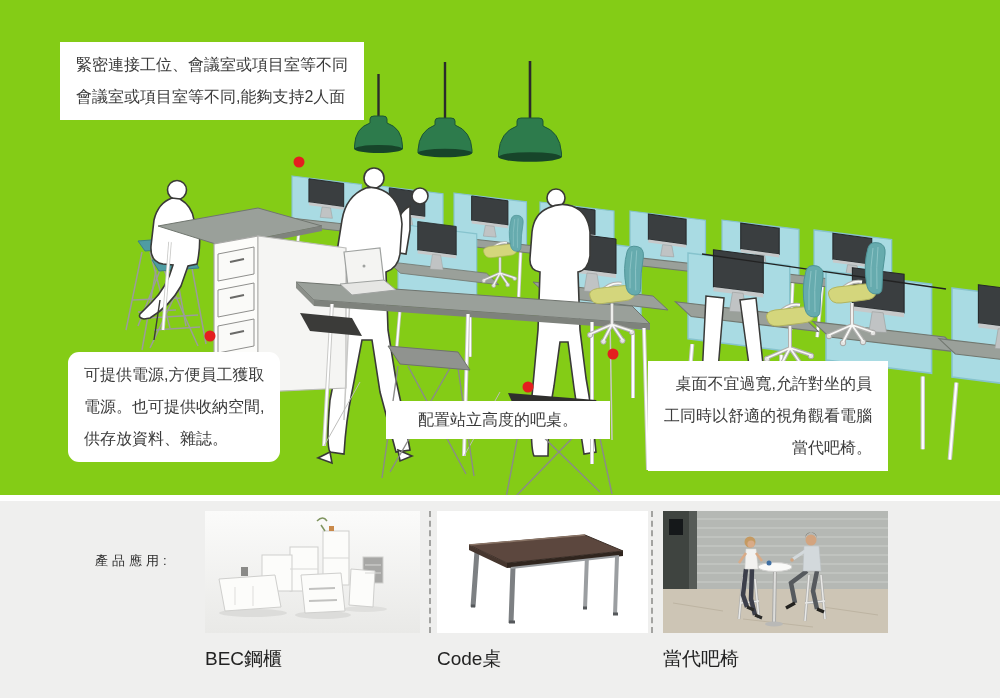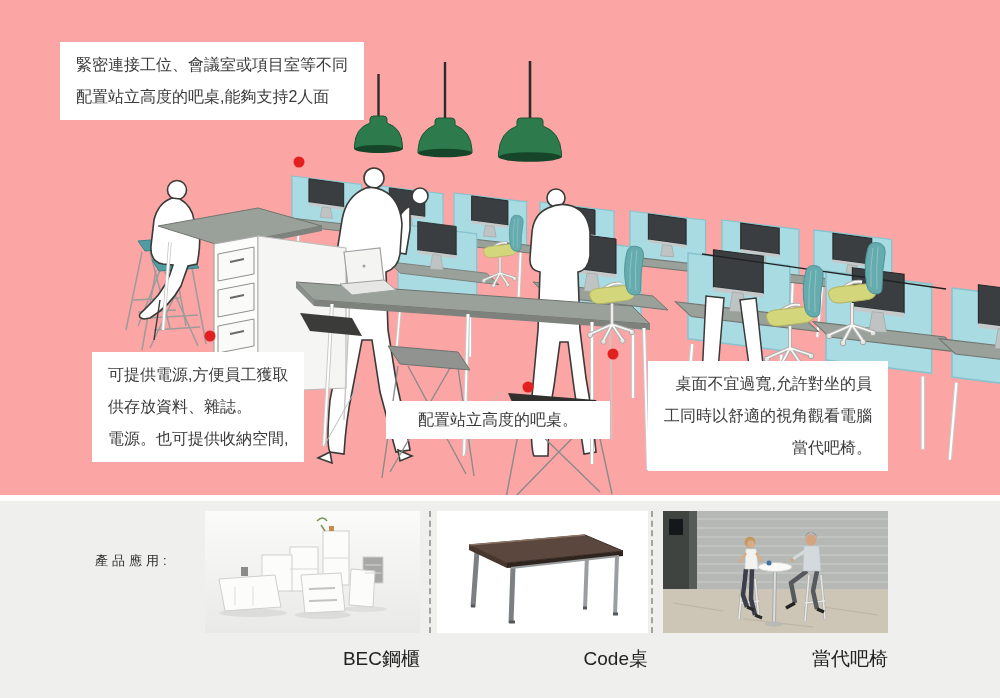--- a/index.html
+++ b/index.html
@@ -1,37 +1,37 @@
 <!DOCTYPE html>
 <html><head>
 <meta charset="utf-8">
 <style>
   html,body{margin:0;padding:0;background:#fff;}
   .stage{position:relative;width:1000px;height:698px;overflow:hidden;
-         background:#fca5a5;font-family:"Liberation Sans",sans-serif;}
+         background:#84cc16;font-family:"Liberation Sans",sans-serif;}
   .scene-svg{position:absolute;left:0;top:0;}
   .white-gap{position:absolute;left:0;top:495px;width:1000px;height:6px;background:#ffffff;}
   .products-bar{position:absolute;left:0;top:501px;width:1000px;height:197px;background:#efefee;}
   .note{position:absolute;background:#ffffff;color:#3b3b3b;font-size:16px;
         padding:7px 16px;z-index:5;}
   .note div{white-space:nowrap;}
   .note-tl{left:60px;top:42px;line-height:32px;}
-  .note-ml{left:92px;top:352px;line-height:32px;}
+  .note-ml{left:68px;top:352px;line-height:32px;border-radius:11px;}
   .note-c{left:386px;top:401px;line-height:24px;padding:7px 32px;}
   .note-r{left:648px;top:361px;line-height:32px;text-align:right;}
   .section-label{position:absolute;left:95px;top:552px;font-size:13px;letter-spacing:4px;
                  color:#2c2c2c;z-index:6;}
   .pimg{position:absolute;top:511px;height:122px;z-index:6;overflow:hidden;}
   .pimg svg{display:block;}
   .p1{left:205px;width:215px;}
   .p2{left:437px;width:211px;background:#ffffff;}
   .p3{left:663px;width:225px;}
   .vdiv{position:absolute;top:511px;height:122px;width:0;border-left:2px dashed #a3a3a1;z-index:6;}
   .d1{left:429px;} .d2{left:651px;}
-  .pname{position:absolute;top:646px;font-size:19px;color:#222222;text-align:right;z-index:6;}
+  .pname{position:absolute;top:646px;font-size:19px;color:#222222;text-align:left;z-index:6;}
   .n1{left:205px;width:215px;} .n2{left:437px;width:211px;} .n3{left:663px;width:225px;}
 </style>
 </head>
 <body>
 
 <div class="stage">
 
   <svg class="scene-svg" width="1000" height="500" viewBox="0 0 1000 500">
     <defs>
       <g id="wsU">
@@ -162,26 +162,26 @@
       <path d="M418,150 Q419,131 435,125 L435,121 Q435,118 439,118 L451,118 Q455,118 455,121 L455,125 Q471,131 472,150 L472,153 Q445,159 418,153 Z" fill="#2d7b4c" stroke="#1c5634"></path>
       <ellipse cx="445" cy="153" rx="27" ry="4.3" fill="#17452a"></ellipse>
       <line x1="530" y1="61" x2="530" y2="126" stroke="#2b2b2b" stroke-width="2.6"></line>
       <path d="M498.5,153 Q500,132 517,126 L517,121 Q517,118 521,118 L539,118 Q543,118 543,121 L543,126 Q560,132 561.5,153 L561.5,157 Q530,164 498.5,157 Z" fill="#2d7b4c" stroke="#1c5634"></path>
       <ellipse cx="530" cy="157" rx="31.5" ry="4.8" fill="#17452a"></ellipse>
     </g>
   </svg>
 
   <div class="note note-tl">
     <div>緊密連接工位、會議室或項目室等不同</div>
-    <div>配置站立高度的吧桌,能夠支持2人面</div>
+    <div>會議室或項目室等不同,能夠支持2人面</div>
   </div>
   <div class="note note-ml">
     <div>可提供電源,方便員工獲取</div>
+    <div>電源。也可提供收納空間,</div>
     <div>供存放資料、雜誌。</div>
-    <div>電源。也可提供收納空間,</div>
   </div>
   <div class="note note-c">
     <div>配置站立高度的吧桌。</div>
   </div>
   <div class="note note-r">
     <div>桌面不宜過寬,允許對坐的員</div>
     <div>工同時以舒適的視角觀看電腦</div>
     <div>當代吧椅。</div>
   </div>
 

